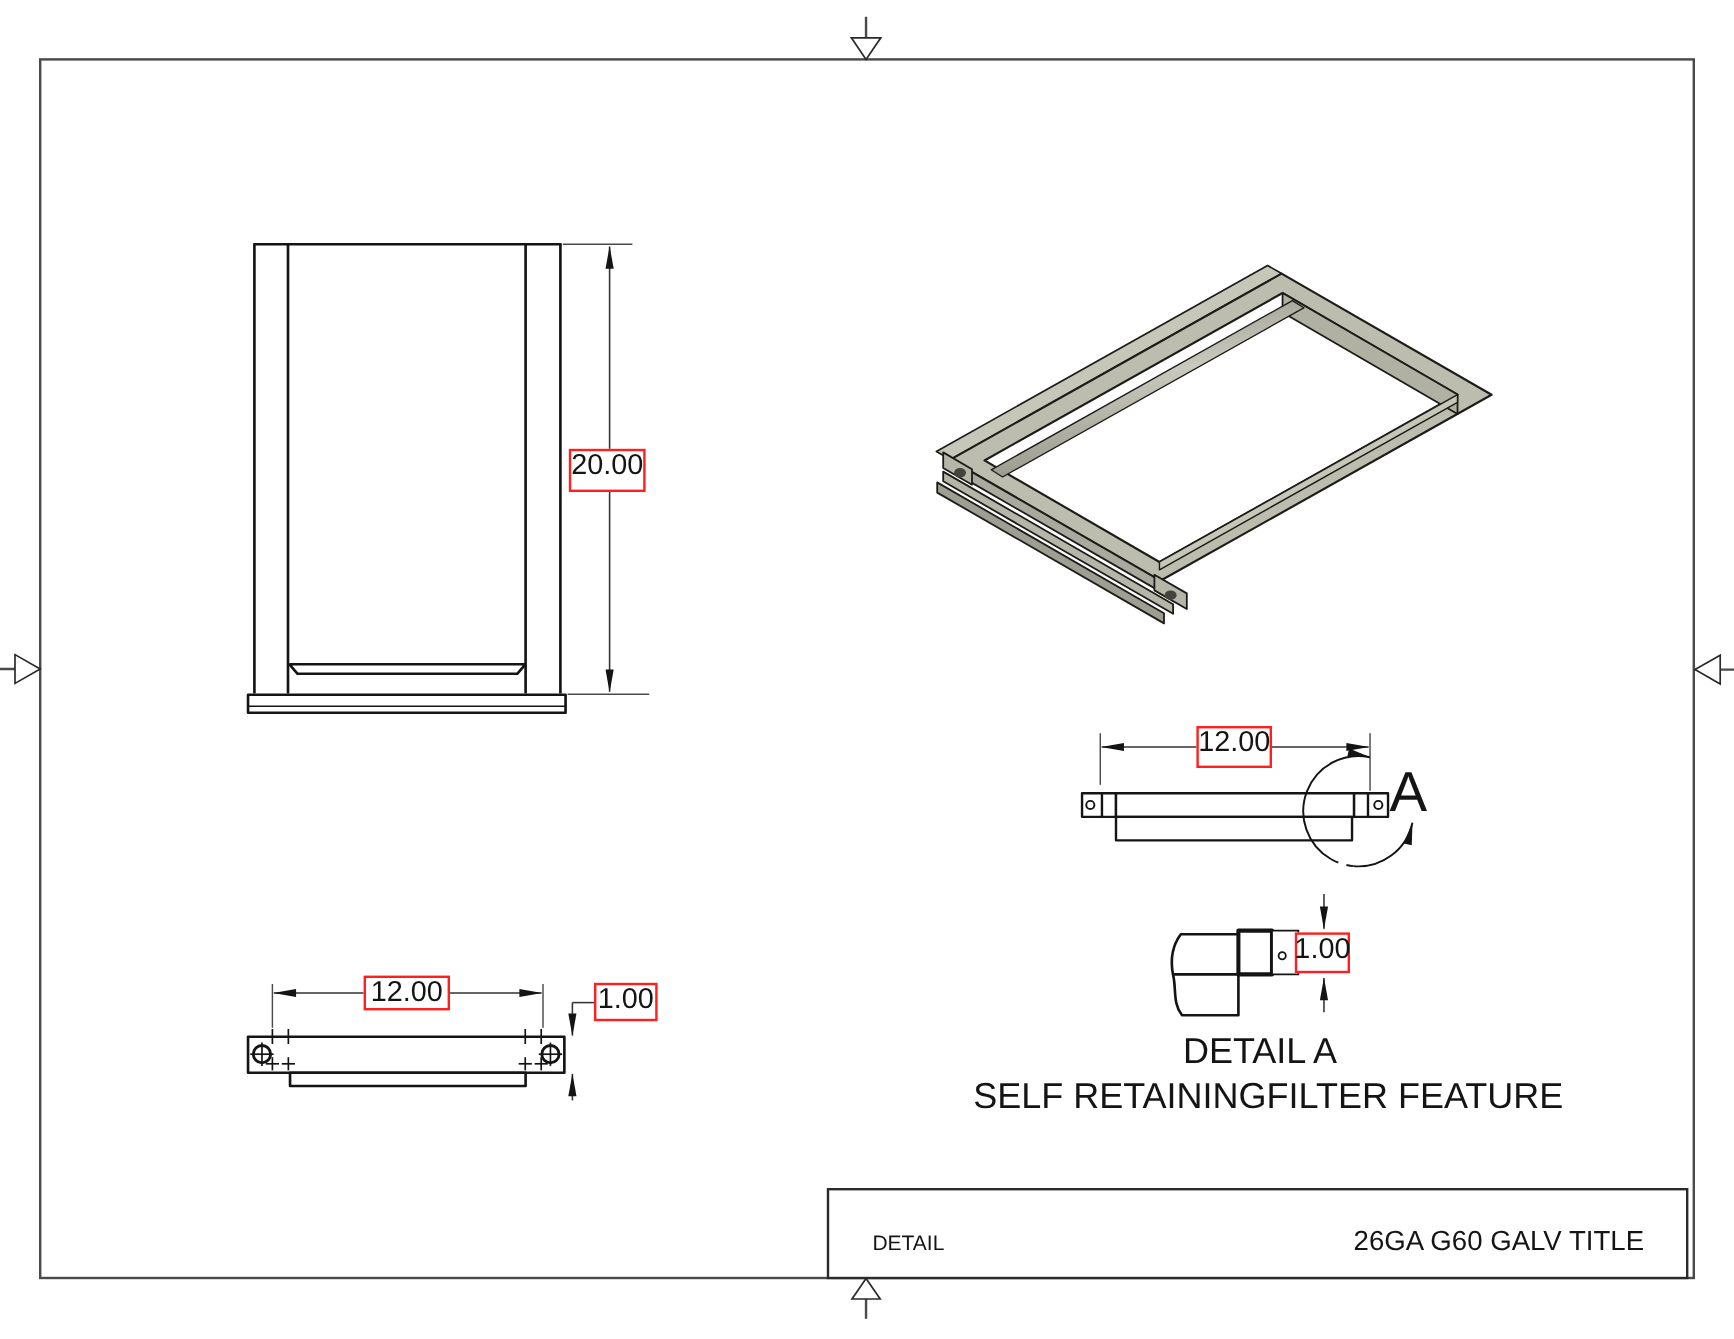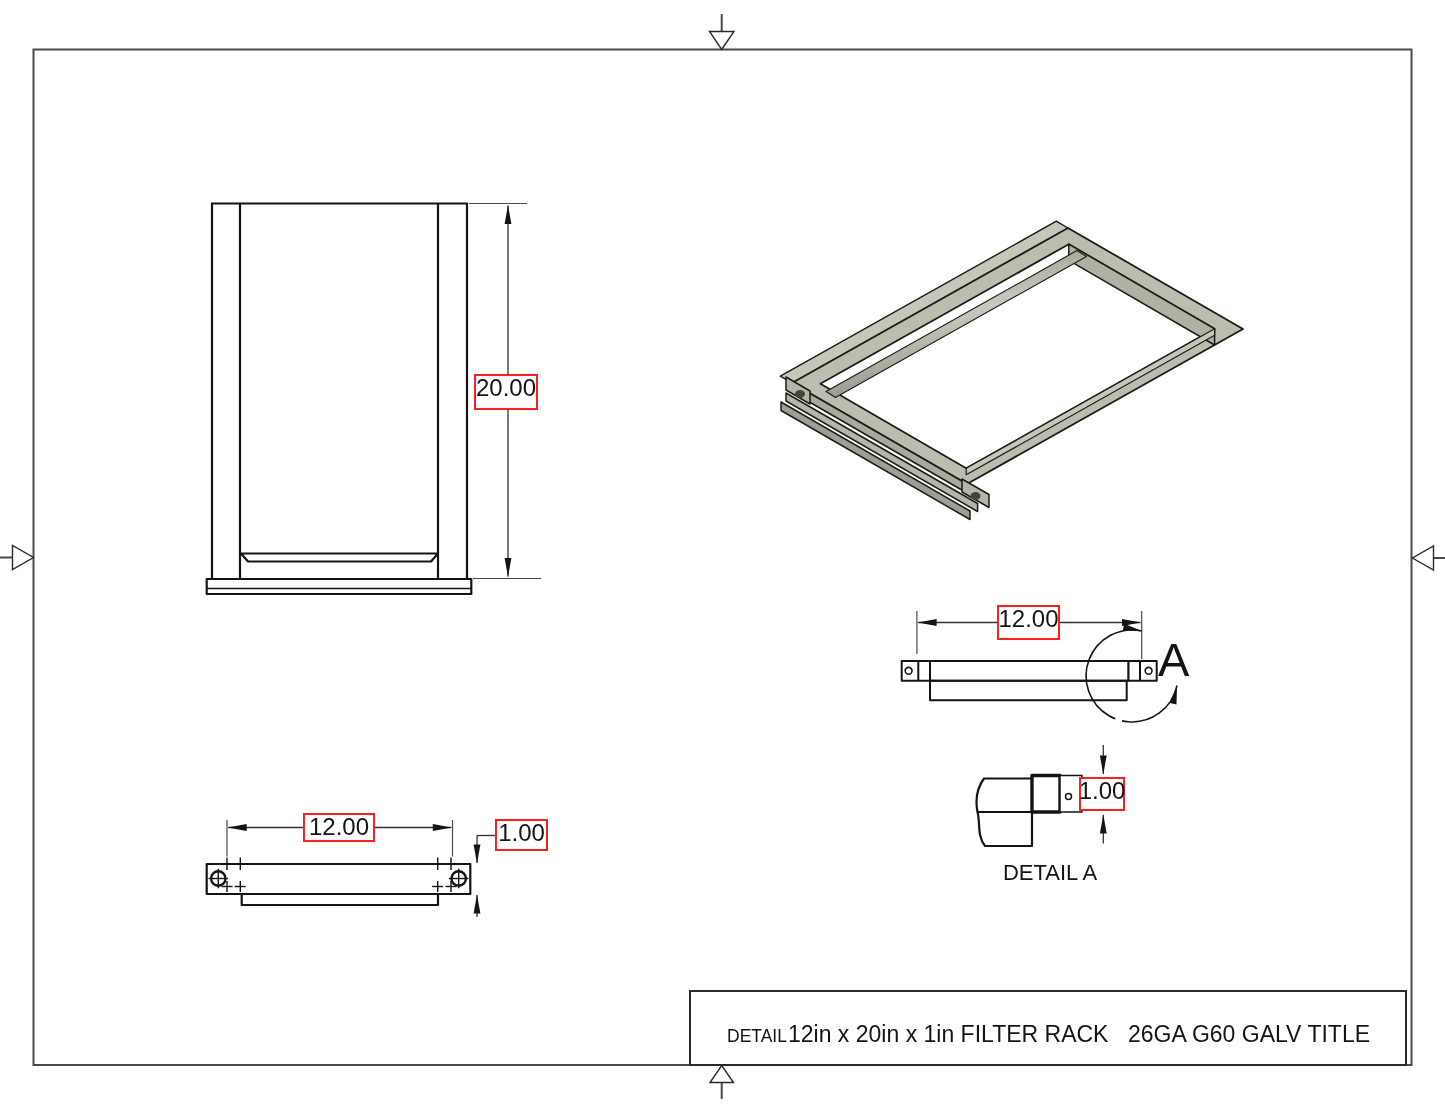--- a/index.html
+++ b/index.html
@@ -166,19 +166,19 @@
   <span>1.00</span>
 </div>
 <div class="dim-box" style="left:997px;top:605px;width:63px;height:35px;">
   <span>12.00</span>
 </div>
 <div class="dim-box" style="left:1079px;top:777px;width:46px;height:34px;">
   <span>1.00</span>
 </div>
 
 <div class="lbl" style="left:1158px;top:632px;font-size:47px;">A</div>
-<div class="lbl center-text" style="left:930px;top:860px;width:240px;font-size:22px;">DETAIL A</div>
+<div class="lbl center-text" style="left:930px;top:860px;width:240px;font-size:30px;">DETAIL A</div>
+<div class="lbl center-text" style="left:811px;top:897px;width:464px;font-size:30px;">SELF RETAININGFILTER FEATURE</div>
 
 <div class="lbl" style="left:727px;top:1026px;font-size:17.5px;">DETAIL</div>
-<div class="lbl" style="left:788px;top:1021px;font-size:23px;">12in x 20in x 1in FILTER RACK</div>
 <div class="lbl" style="left:1128px;top:1021px;font-size:23px;">26GA G60 GALV TITLE</div>
 
 </div>
 
 </body></html>

